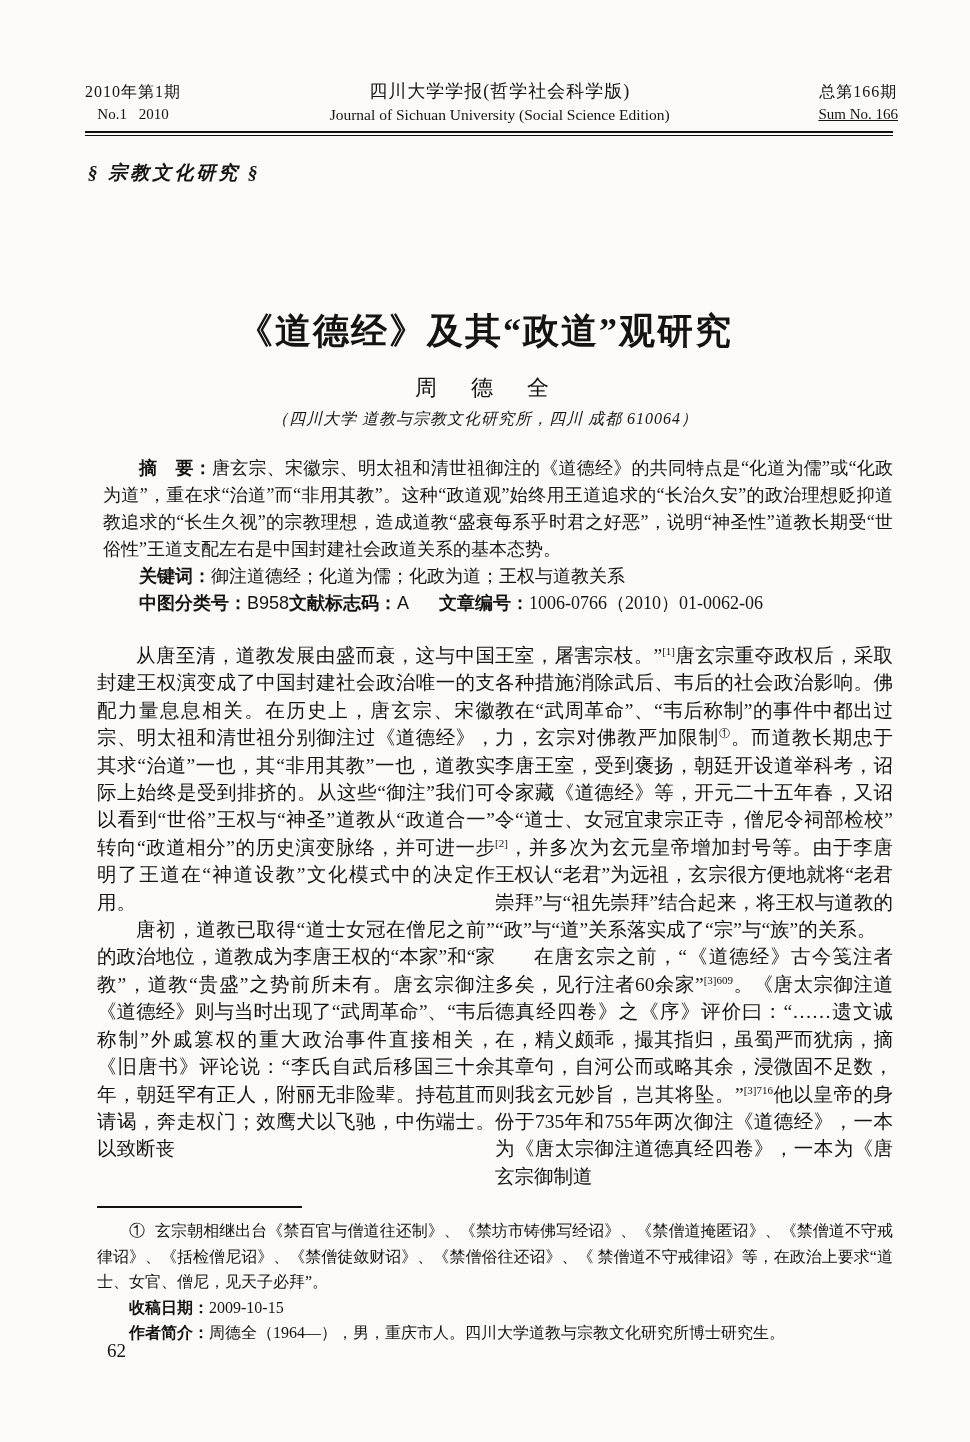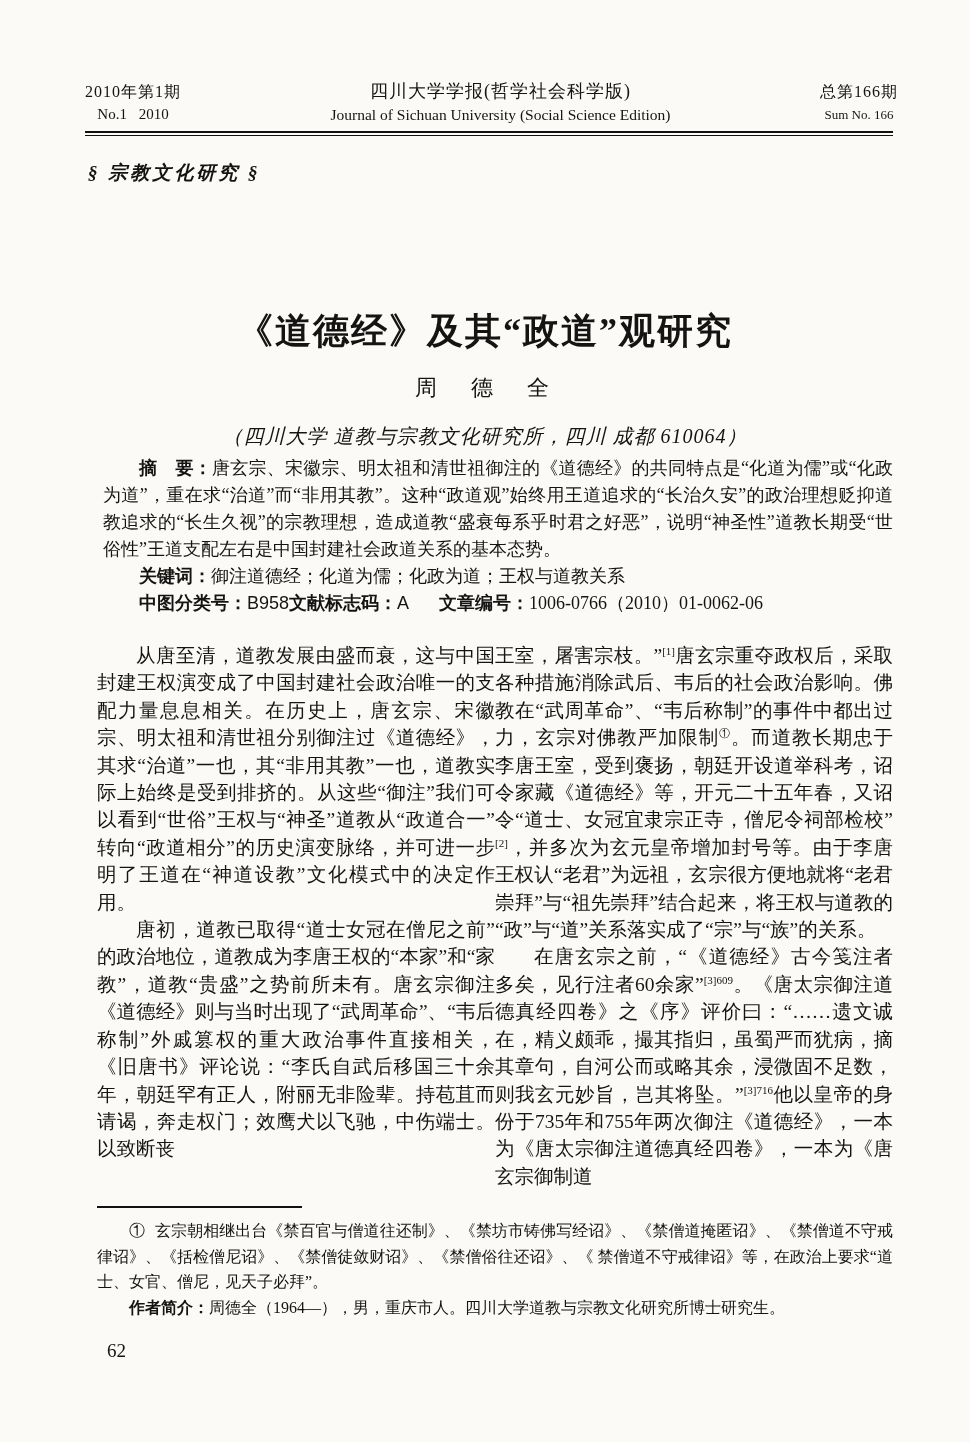--- a/index.html
+++ b/index.html
@@ -21,21 +21,21 @@
   .jheader{
     position:absolute;
     top:80px; left:85px; right:72px;
     display:flex;
     justify-content:space-between;
     align-items:flex-start;
   }
   .jheader .hcol{text-align:center; line-height:23px;}
   .issue-cn,.sum-cn{font-size:16px; letter-spacing:1px;}
   .issue-en{font-size:15px; word-spacing:8px;}
-  .sum-en{font-size:13px;}
+  .sum-en{font-size:15px;text-decoration:underline;}
   .jname-cn{font-size:18px; letter-spacing:1px;}
   .jname-en{font-size:15.5px;}
   .double-rule{
     position:absolute;
     top:131px; left:85px; right:77px;
     height:0;
     border-top:2.5px solid #111;
     border-bottom:1px solid #111;
     padding-top:1.5px;
   }
@@ -61,23 +61,23 @@
   }
   .author{
     position:absolute;
     top:373px; left:0; right:0;
     text-align:center;
     font-size:22px;
     letter-spacing:6px;
   }
   .affiliation{
     position:absolute;
-    top:423px; left:0; right:0;
+    top:409px; left:0; right:0;
     text-align:center;
-    font-size:20px;
+    font-size:16px;
     font-style:italic;
     letter-spacing:1px;
   }
   
   .meta{
     position:absolute;
     top:455px; left:103px; width:790px;
     font-size:18px;
     line-height:27px;
   }
@@ -178,18 +178,19 @@
       </div>
     <div class="col" id="col-right">
         <p class="body-p no-indent">王室，屠害宗枝。”<sup>[1]</sup>唐玄宗重夺政权后，采取各种措施消除武后、韦后的社会政治影响。佛教在“武周革命”、“韦后称制”的事件中都出过力，玄宗对佛教严加限制<sup>①</sup>。而道教长期忠于李唐王室，受到褒扬，朝廷开设道举科考，诏令家藏《道德经》等，开元二十五年春，又诏令“道士、女冠宜隶宗正寺，僧尼令祠部检校”<sup>[2]</sup>，并多次为玄元皇帝增加封号等。由于李唐王权认“老君”为远祖，玄宗很方便地就将“老君崇拜”与“祖先崇拜”结合起来，将王权与道教的“政”与“道”关系落实成了“宗”与“族”的关系。</p>
         <p class="body-p">在唐玄宗之前，“《道德经》古今笺注者多矣，见行注者60余家”<sup>[3]609</sup>。《唐太宗御注道德真经四卷》之《序》评价曰：“……遗文诚在，精义颇乖，撮其指归，虽蜀严而犹病，摘其章句，自河公而或略其余，浸微固不足数，则我玄元妙旨，岂其将坠。”<sup>[3]716</sup>他以皇帝的身份于735年和755年两次御注《道德经》，一本为《唐太宗御注道德真经四卷》，一本为《唐玄宗御制道</p>
       </div>
   </div>
 
   <div class="footnotes">
     <div class="fn-rule"></div>
     <p class="fn-note"><span class="fn-marker">①</span><span>玄宗朝相继出台《禁百官与僧道往还制》、《禁坊市铸佛写经诏》、《禁僧道掩匿诏》、《禁僧道不守戒律诏》、《括检僧尼诏》、《禁僧徒敛财诏》、《禁僧俗往还诏》、《 禁僧道不守戒律诏》等，在政治上要求“道士、女官、僧尼，见天子必拜”。</span></p>
+    <p class="fn-row"><span class="blabel">收稿日期：</span><span>2009-10-15</span></p>
     <p class="fn-row"><span class="blabel">作者简介：</span><span>周德全（1964—），男，重庆市人。四川大学道教与宗教文化研究所博士研究生。</span></p>
   </div>
 
   <div class="page-number">62</div>
 
 </div>
 
 </body></html>

